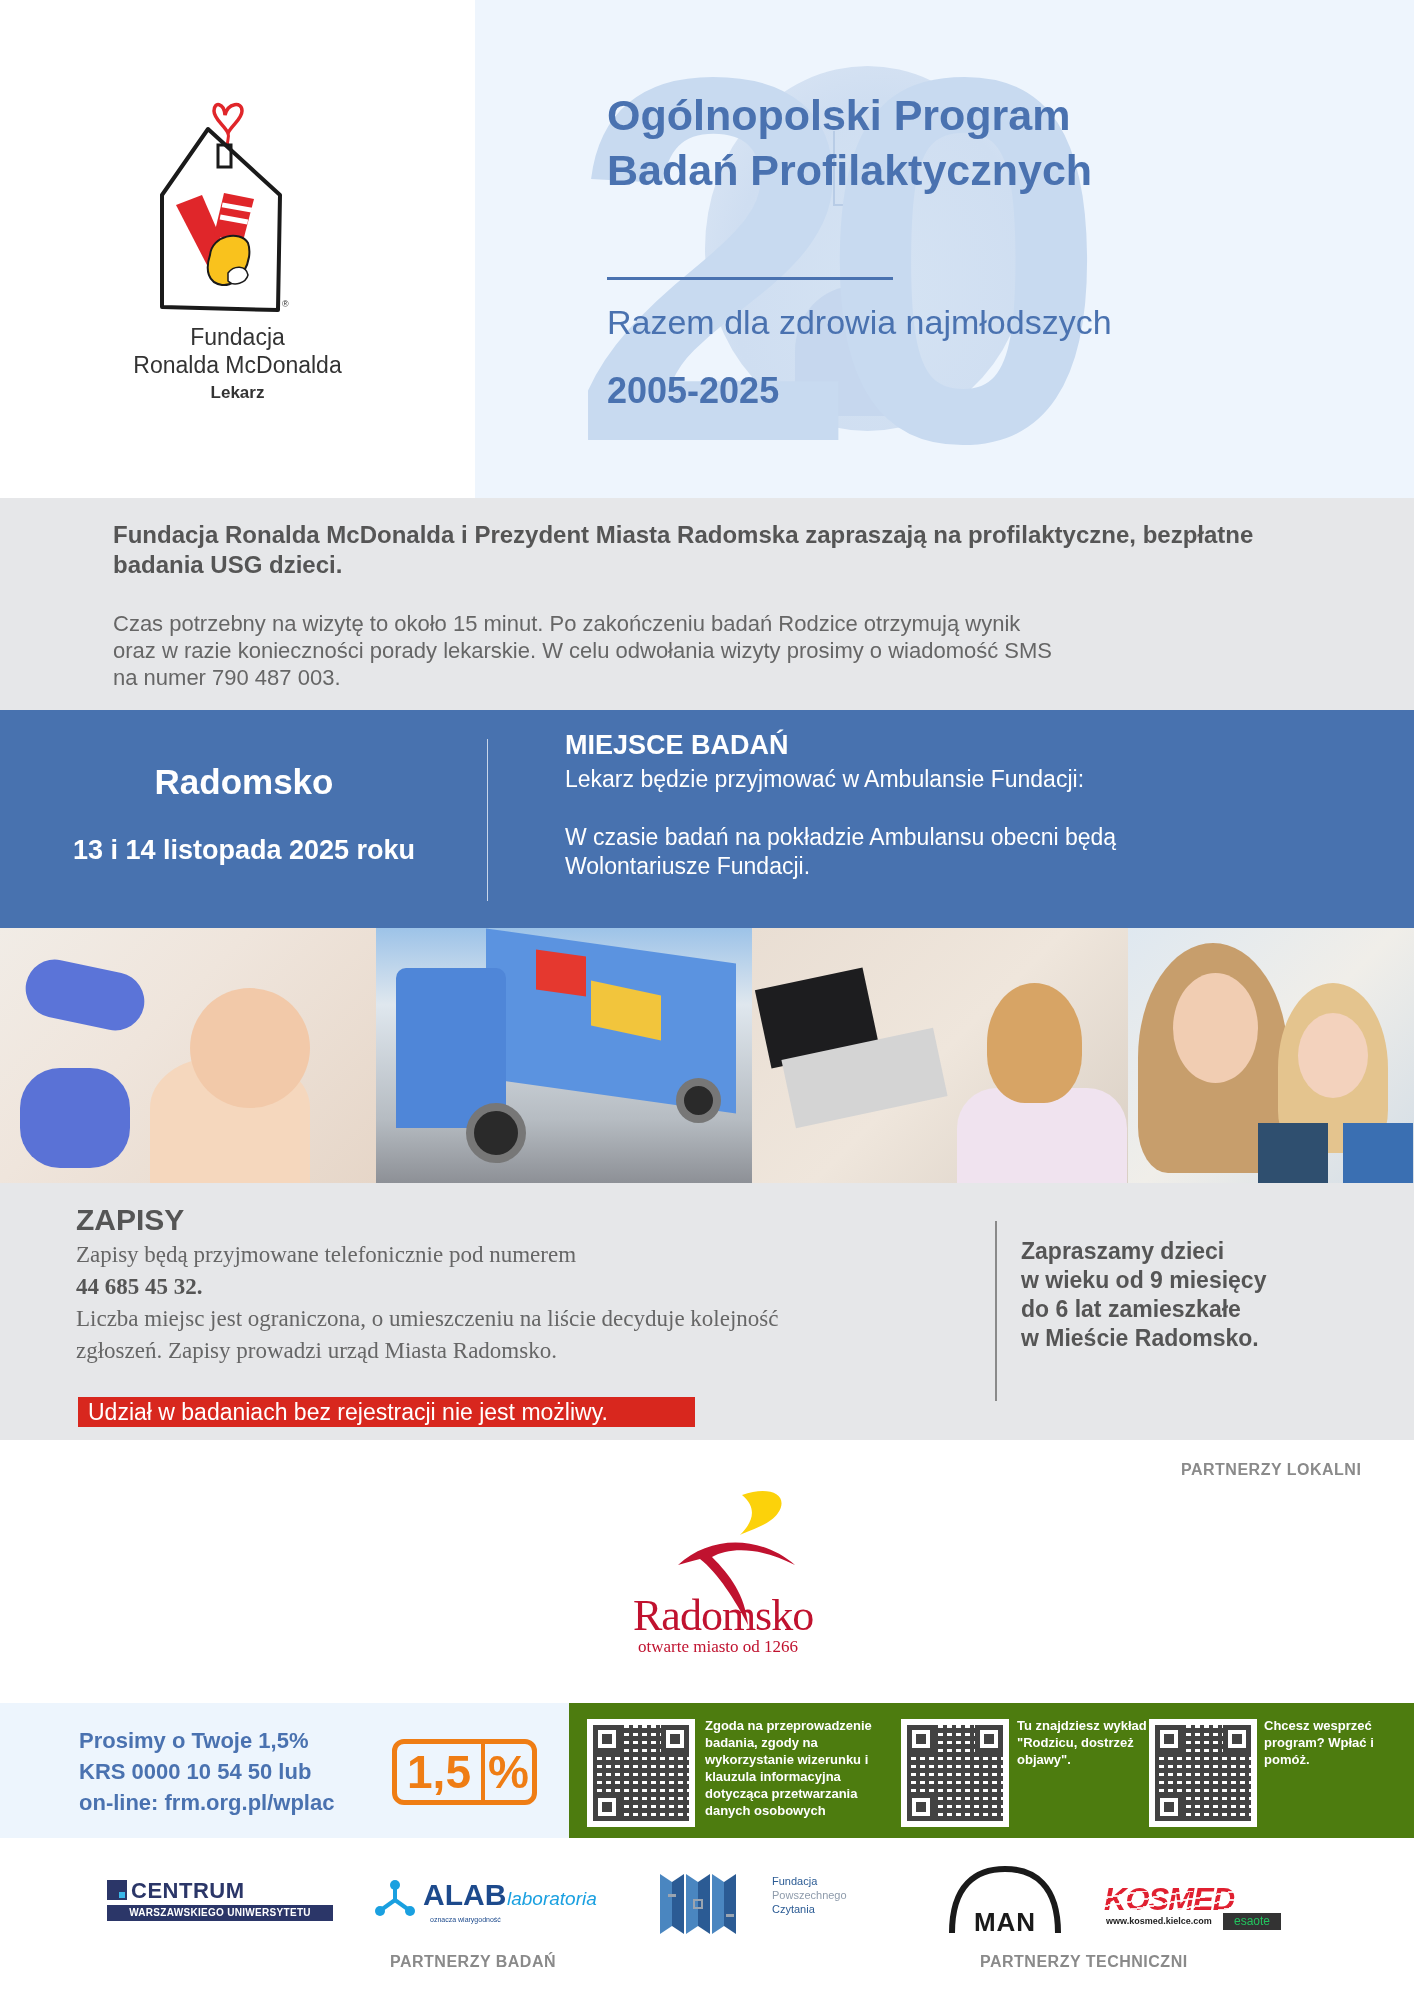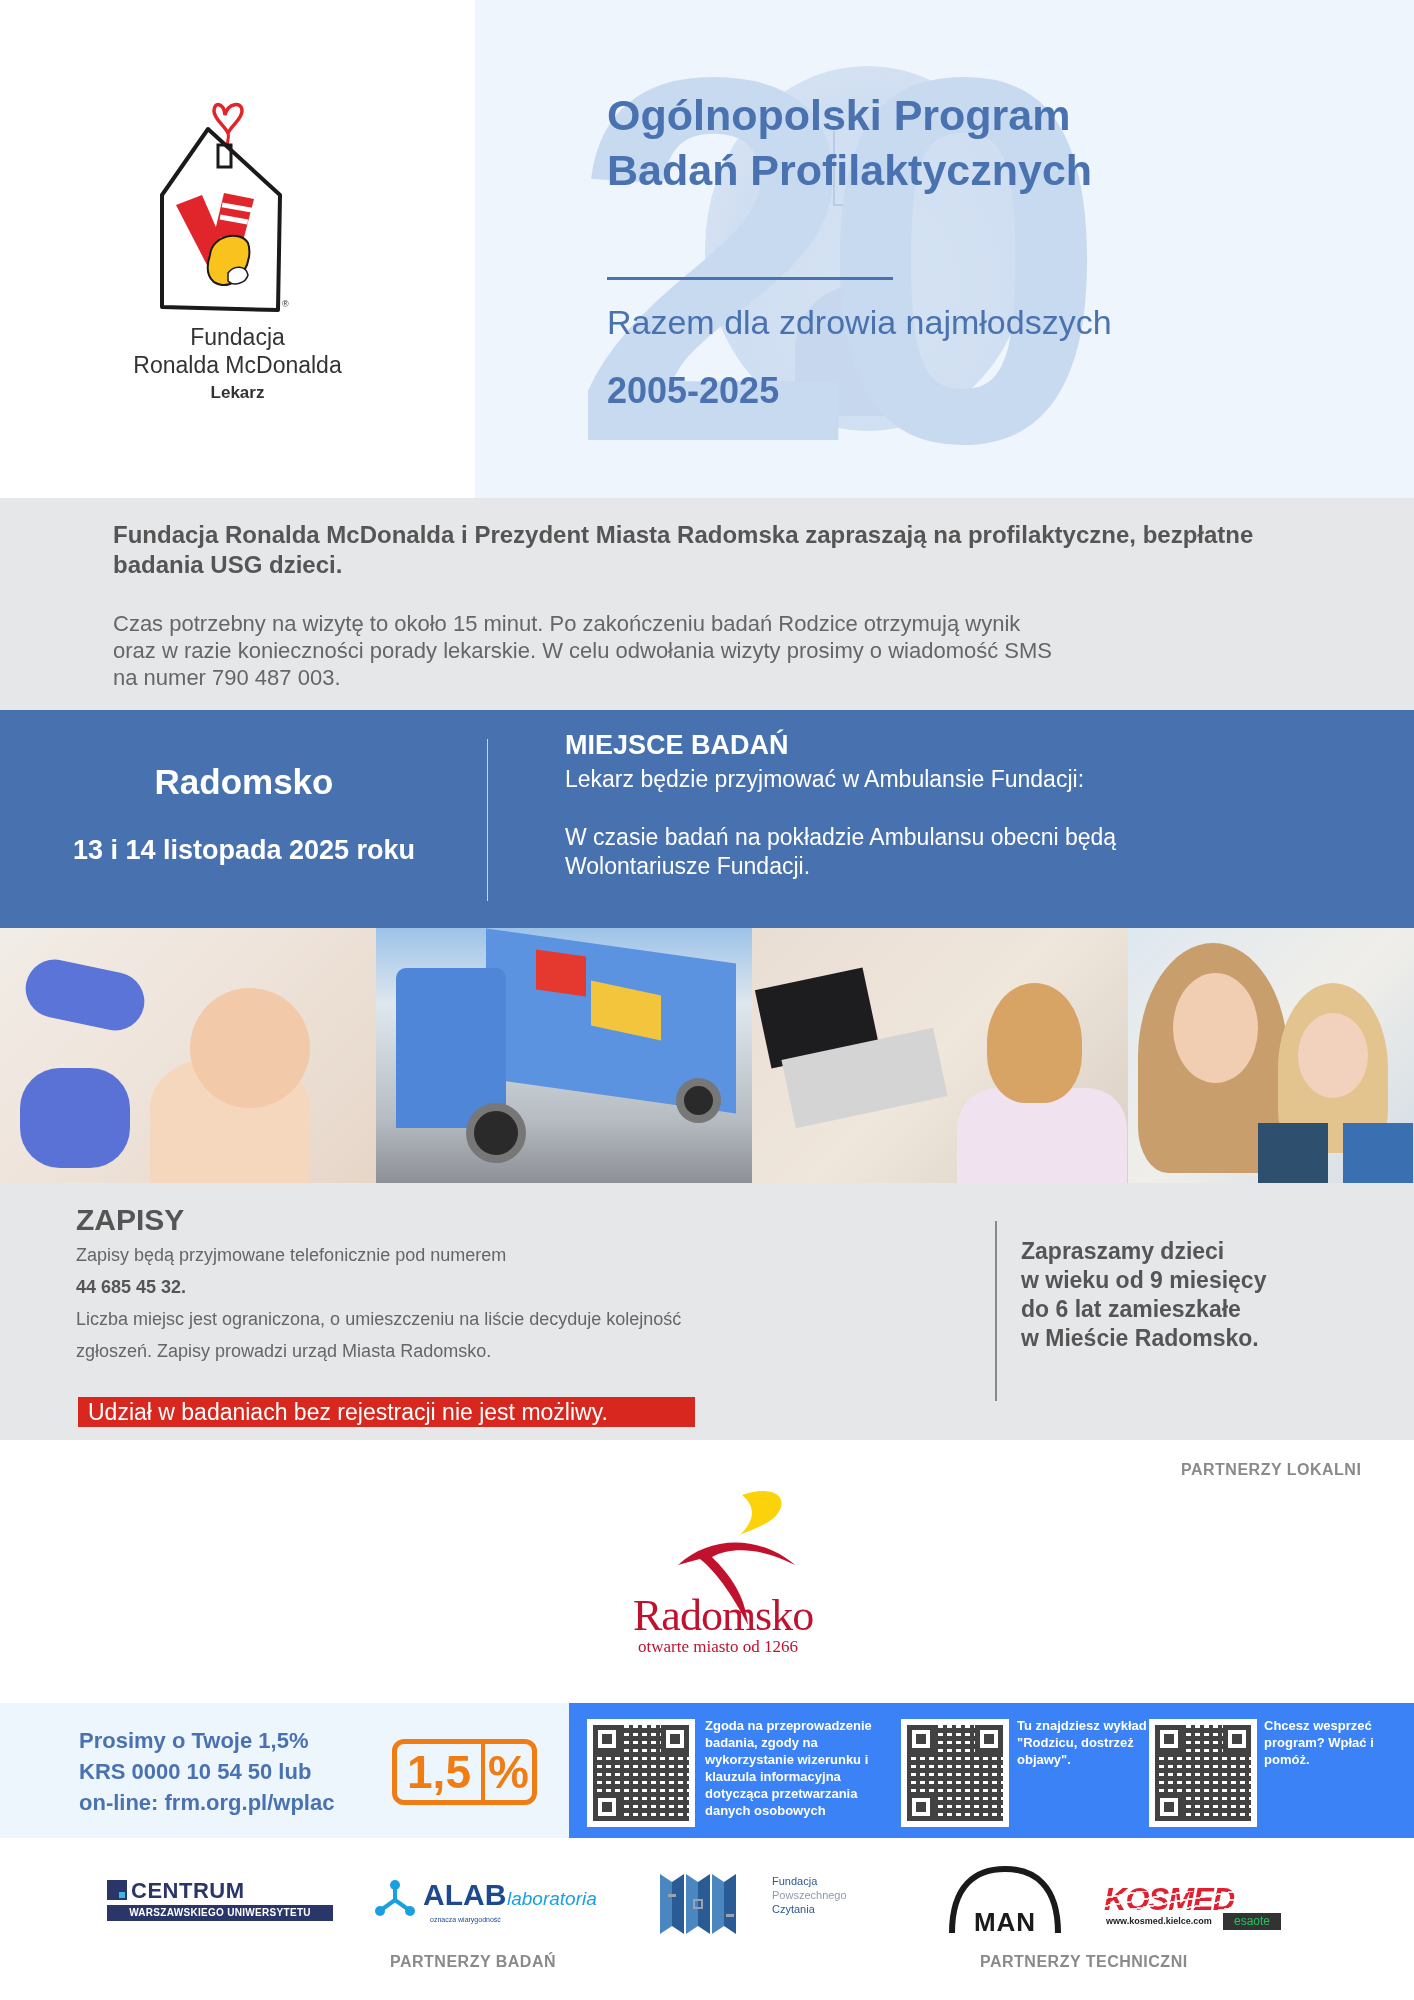--- a/index.html
+++ b/index.html
@@ -71,40 +71,40 @@
   
   .woman-hair { position: absolute; left: 10px; top: 15px; width: 150px; height: 230px; border-radius: 50% 50% 20% 20%; background: #c79e6c; }
   .woman-face { position: absolute; left: 45px; top: 45px; width: 85px; height: 110px; border-radius: 50%; background: #f1cdb2; }
   .girl-hair { position: absolute; left: 150px; top: 55px; width: 110px; height: 170px; border-radius: 50% 50% 25% 25%; background: #e4c48e; }
   .girl-face { position: absolute; left: 170px; top: 85px; width: 70px; height: 85px; border-radius: 50%; background: #f3d2bd; }
   .book { position: absolute; top: 195px; width: 70px; height: 60px; background: #2f4f6f; }
 
   
   .zapisy { position: absolute; left: 0; top: 1183px; width: 1414px; height: 257px; background: #e6e7e9; }
   .zapisy-head { position: absolute; left: 76px; top: 20px; font-size: 30px; font-weight: bold; color: #555; }
-  .zapisy-body { position: absolute; left: 76px; top: 56px; width: 920px; font-size: 18px; color: #666; line-height: 32px; }
+  .zapisy-body { position: absolute; left: 76px; top: 56px; width: 920px; font-size: 23px; color: #666; line-height: 32px; font-family: Liberation Serif, serif; }
   .zapisy-body b { color: #555; }
   .zapisy-warn { position: absolute; left: 78px; top: 214px; width: 617px; height: 30px; background: #d8271e; color: #fff; font-size: 23px; line-height: 30px; padding-left: 10px; }
   .zapisy-divider { position: absolute; left: 995px; top: 38px; width: 2px; height: 180px; background: #8a8a8a; }
   .invite { position: absolute; left: 1021px; top: 54px; font-size: 23px; font-weight: bold; color: #555; line-height: 29px; }
 
   
   .local-label { position: absolute; left: 1140px; top: 1461px; font-size: 16px; font-weight: bold; color: #8a8a8a; letter-spacing: 0.5px; margin-left: 41px; }
   .radomsko-logo { position: absolute; left: 600px; top: 1485px; width: 260px; height: 180px; }
   .radomsko-word { position: absolute; left: 633px; top: 1590px; font-family: "Liberation Serif", serif; font-size: 44px; color: #c0122f; letter-spacing: -1px; }
   .radomsko-tag { position: absolute; left: 638px; top: 1637px; font-family: "Liberation Serif", serif; font-size: 17px; color: #c0122f; }
 
   
   .donate { position: absolute; left: 0; top: 1703px; width: 569px; height: 135px; background: #edf5fd; }
   .donate-text { position: absolute; left: 79px; top: 22px; font-size: 22px; font-weight: bold; color: #4a72b0; line-height: 31px; }
   .pct-box { position: absolute; left: 392px; top: 36px; width: 145px; height: 66px; border: 5px solid #ef7d14; border-radius: 12px; display: flex; align-items: center; }
   .pct-left { width: 88px; text-align: center; font-size: 46px; font-weight: bold; color: #ef7d14; border-right: 4px solid #ef7d14; line-height: 56px; }
   .pct-right { flex: 1; text-align: center; font-size: 46px; font-weight: bold; color: #ef7d14; line-height: 56px; }
 
-  .qr-strip { position: absolute; left: 569px; top: 1703px; width: 845px; height: 135px; background: #3b82f6; }
+  .qr-strip { position: absolute; left: 569px; top: 1703px; width: 845px; height: 135px; background: #4d7c0f; }
   .qr { position: absolute; top: 16px; width: 108px; height: 108px; background: #fff; padding: 6px; }
   .qr-inner { width: 96px; height: 96px; position: relative;
     background:
       repeating-linear-gradient(90deg, #222 0 4px, transparent 4px 9px),
       repeating-linear-gradient(0deg, #222 0 5px, transparent 5px 8px);
     opacity: 0.85; }
   .finder { position: absolute; width: 28px; height: 28px; background: #fff; border: 5px solid #222; box-shadow: inset 0 0 0 4px #fff, inset 0 0 0 12px #222; }
   .qr-text { position: absolute; top: 14px; font-size: 13px; font-weight: bold; color: #fff; line-height: 17px; }
 
   

